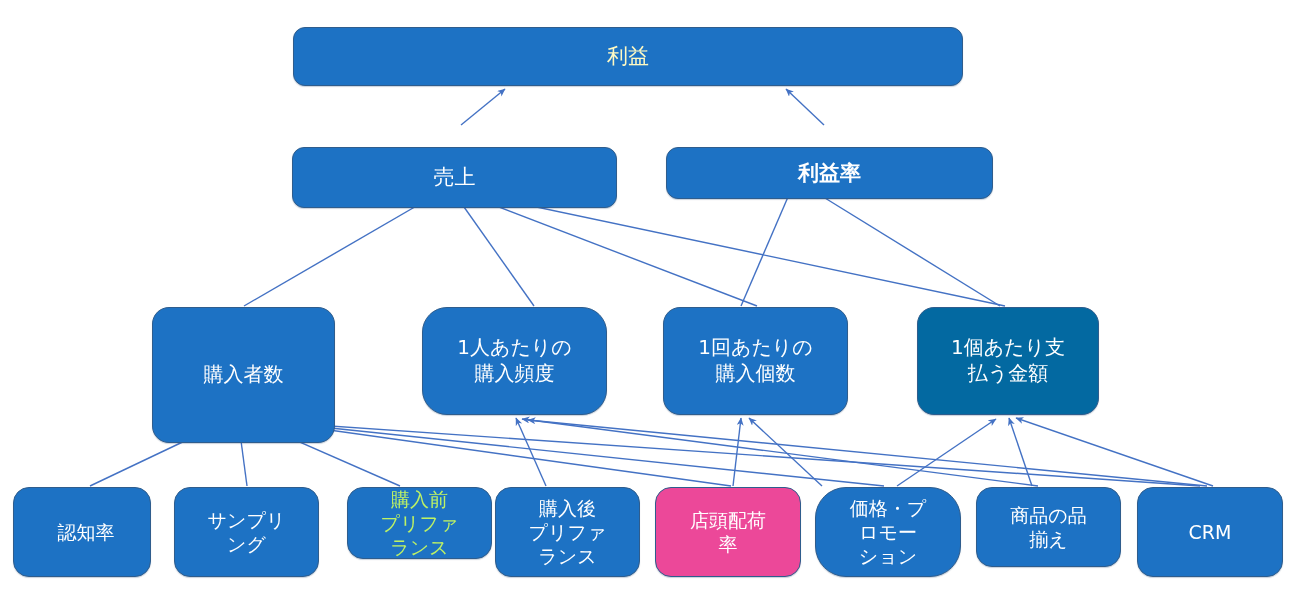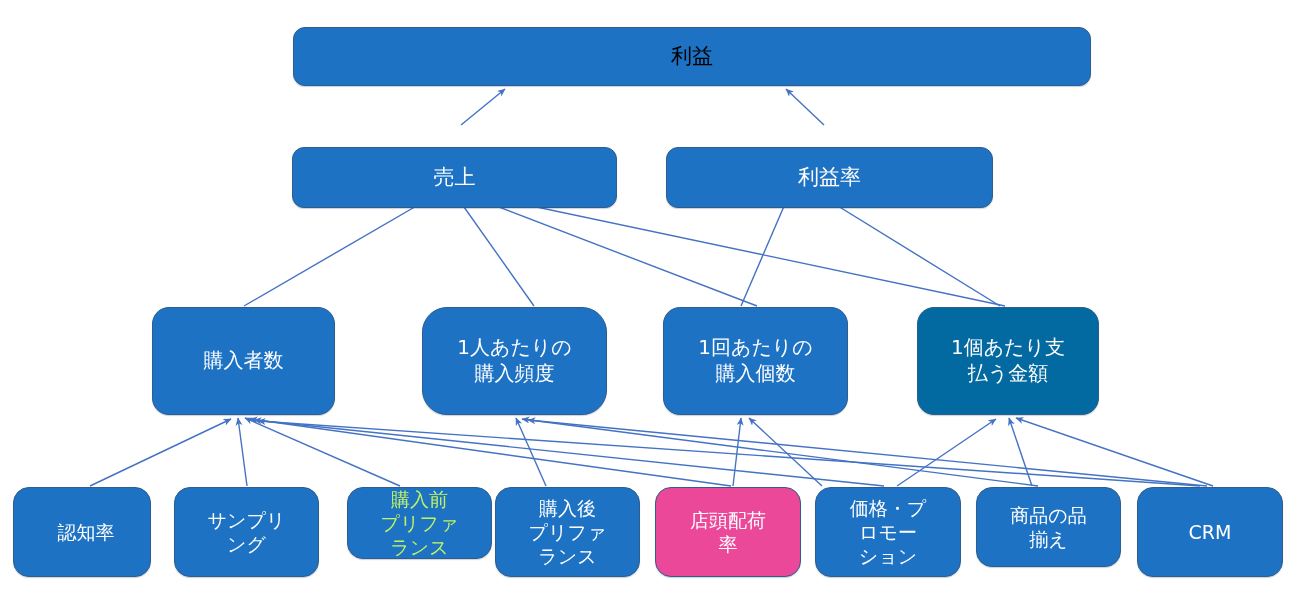--- a/index.html
+++ b/index.html
@@ -59,41 +59,41 @@
         <line x1="1038" y1="486" x2="522" y2="419" stroke="#4472c4" stroke-width="1.4" marker-end="url(#arrowhead)"></line>
         <line x1="1207" y1="486" x2="528" y2="420" stroke="#4472c4" stroke-width="1.4" marker-end="url(#arrowhead)"></line>
         <line x1="733" y1="486" x2="741" y2="418" stroke="#4472c4" stroke-width="1.4" marker-end="url(#arrowhead)"></line>
         <line x1="822" y1="486" x2="749" y2="418" stroke="#4472c4" stroke-width="1.4" marker-end="url(#arrowhead)"></line>
         <line x1="897" y1="486" x2="996" y2="419" stroke="#4472c4" stroke-width="1.4" marker-end="url(#arrowhead)"></line>
         <line x1="1032" y1="486" x2="1009" y2="418" stroke="#4472c4" stroke-width="1.4" marker-end="url(#arrowhead)"></line>
         <line x1="1213" y1="486" x2="1016" y2="418" stroke="#4472c4" stroke-width="1.4" marker-end="url(#arrowhead)"></line>
       </g>
   </svg>
   <div id="nodes">
-      <div class="node lvl1" style="left: 293px; top: 27px; width: 798px; height: 59px; background: rgb(29, 114, 196); border-color: rgb(47, 93, 141); color: #000000;">利益</div>
+      <div class="node lvl1" style="left: 293px; top: 27px; width: 670px; height: 59px; background: rgb(29, 114, 196); border-color: rgb(47, 93, 141); color: #fef9c3;">利益</div>
       <div class="node lvl2" style="left: 292px; top: 126px; width: 325px; height: 61px; background: rgb(29, 114, 196); border-color: rgb(47, 93, 141); color: rgb(255, 255, 255);">売上</div>
-      <div class="node lvl2" style="left: 666px; top: 126px; width: 327px; height: 61px; background: rgb(29, 114, 196); border-color: rgb(47, 93, 141); color: rgb(255, 255, 255);">利益率</div>
-      <div class="node lvl3" style="left: 152px; top: 307px; width: 183px; height: 108px; background: rgb(29, 114, 196); border-color: rgb(47, 93, 141); color: rgb(255, 255, 255);">購入者数</div>
+      <div class="node lvl2" style="left: 666px; top: 126px; width: 327px; height: 52px; background: rgb(29, 114, 196); border-color: rgb(47, 93, 141); color: rgb(255, 255, 255); font-weight: bold;">利益率</div>
+      <div class="node lvl3" style="left: 152px; top: 307px; width: 183px; height: 136px; background: rgb(29, 114, 196); border-color: rgb(47, 93, 141); color: rgb(255, 255, 255);">購入者数</div>
       <div class="node lvl3" style="left: 422px; top: 307px; width: 185px; height: 108px; background: rgb(29, 114, 196); border-color: rgb(47, 93, 141); color: rgb(255, 255, 255); border-radius: 25px;">1人あたりの
 購入頻度</div>
       <div class="node lvl3" style="left: 663px; top: 307px; width: 185px; height: 108px; background: rgb(29, 114, 196); border-color: rgb(47, 93, 141); color: rgb(255, 255, 255);">1回あたりの
 購入個数</div>
       <div class="node lvl3" style="left: 917px; top: 307px; width: 182px; height: 108px; background: #0369a1; border-color: rgb(47, 93, 141); color: rgb(255, 255, 255);">1個あたり支
 払う金額</div>
       <div class="node lvl4" style="left: 13px; top: 487px; width: 138px; height: 90px; background: rgb(29, 114, 196); border-color: rgb(47, 93, 141); color: rgb(255, 255, 255); padding-left: 8px;">認知率</div>
       <div class="node lvl4" style="left: 174px; top: 487px; width: 145px; height: 90px; background: rgb(29, 114, 196); border-color: rgb(47, 93, 141); color: #ffffff;">サンプリ
 ング</div>
       <div class="node lvl4" style="left: 347px; top: 487px; width: 145px; height: 72px; background: rgb(29, 114, 196); border-color: rgb(47, 93, 141); color: #bef264;">購入前
 プリファ
 ランス</div>
       <div class="node lvl4" style="left: 495px; top: 487px; width: 145px; height: 90px; background: rgb(29, 114, 196); border-color: rgb(47, 93, 141); color: rgb(255, 255, 255);">購入後
 プリファ
 ランス</div>
       <div class="node lvl4" style="left: 655px; top: 487px; width: 146px; height: 90px; background: #ec4899; border-color: rgb(47, 93, 141); color: rgb(255, 255, 255);">店頭配荷
 率</div>
-      <div class="node lvl4" style="left: 815px; top: 487px; width: 146px; height: 90px; background: rgb(29, 114, 196); border-color: rgb(47, 93, 141); color: rgb(255, 255, 255);">価格・プ
+      <div class="node lvl4" style="left: 815px; top: 487px; width: 146px; height: 90px; background: rgb(29, 114, 196); border-color: rgb(47, 93, 141); color: rgb(255, 255, 255); border-radius: 31px;">価格・プ
 ロモー
 ション</div>
       <div class="node lvl4" style="left: 976px; top: 487px; width: 145px; height: 80px; background: rgb(29, 114, 196); border-color: rgb(47, 93, 141); color: rgb(255, 255, 255);">商品の品
 揃え</div>
       <div class="node lvl4" style="left: 1137px; top: 487px; width: 146px; height: 90px; background: rgb(29, 114, 196); border-color: rgb(47, 93, 141); color: rgb(255, 255, 255);">CRM</div>
     </div>
 </div>
 
 </body></html>

